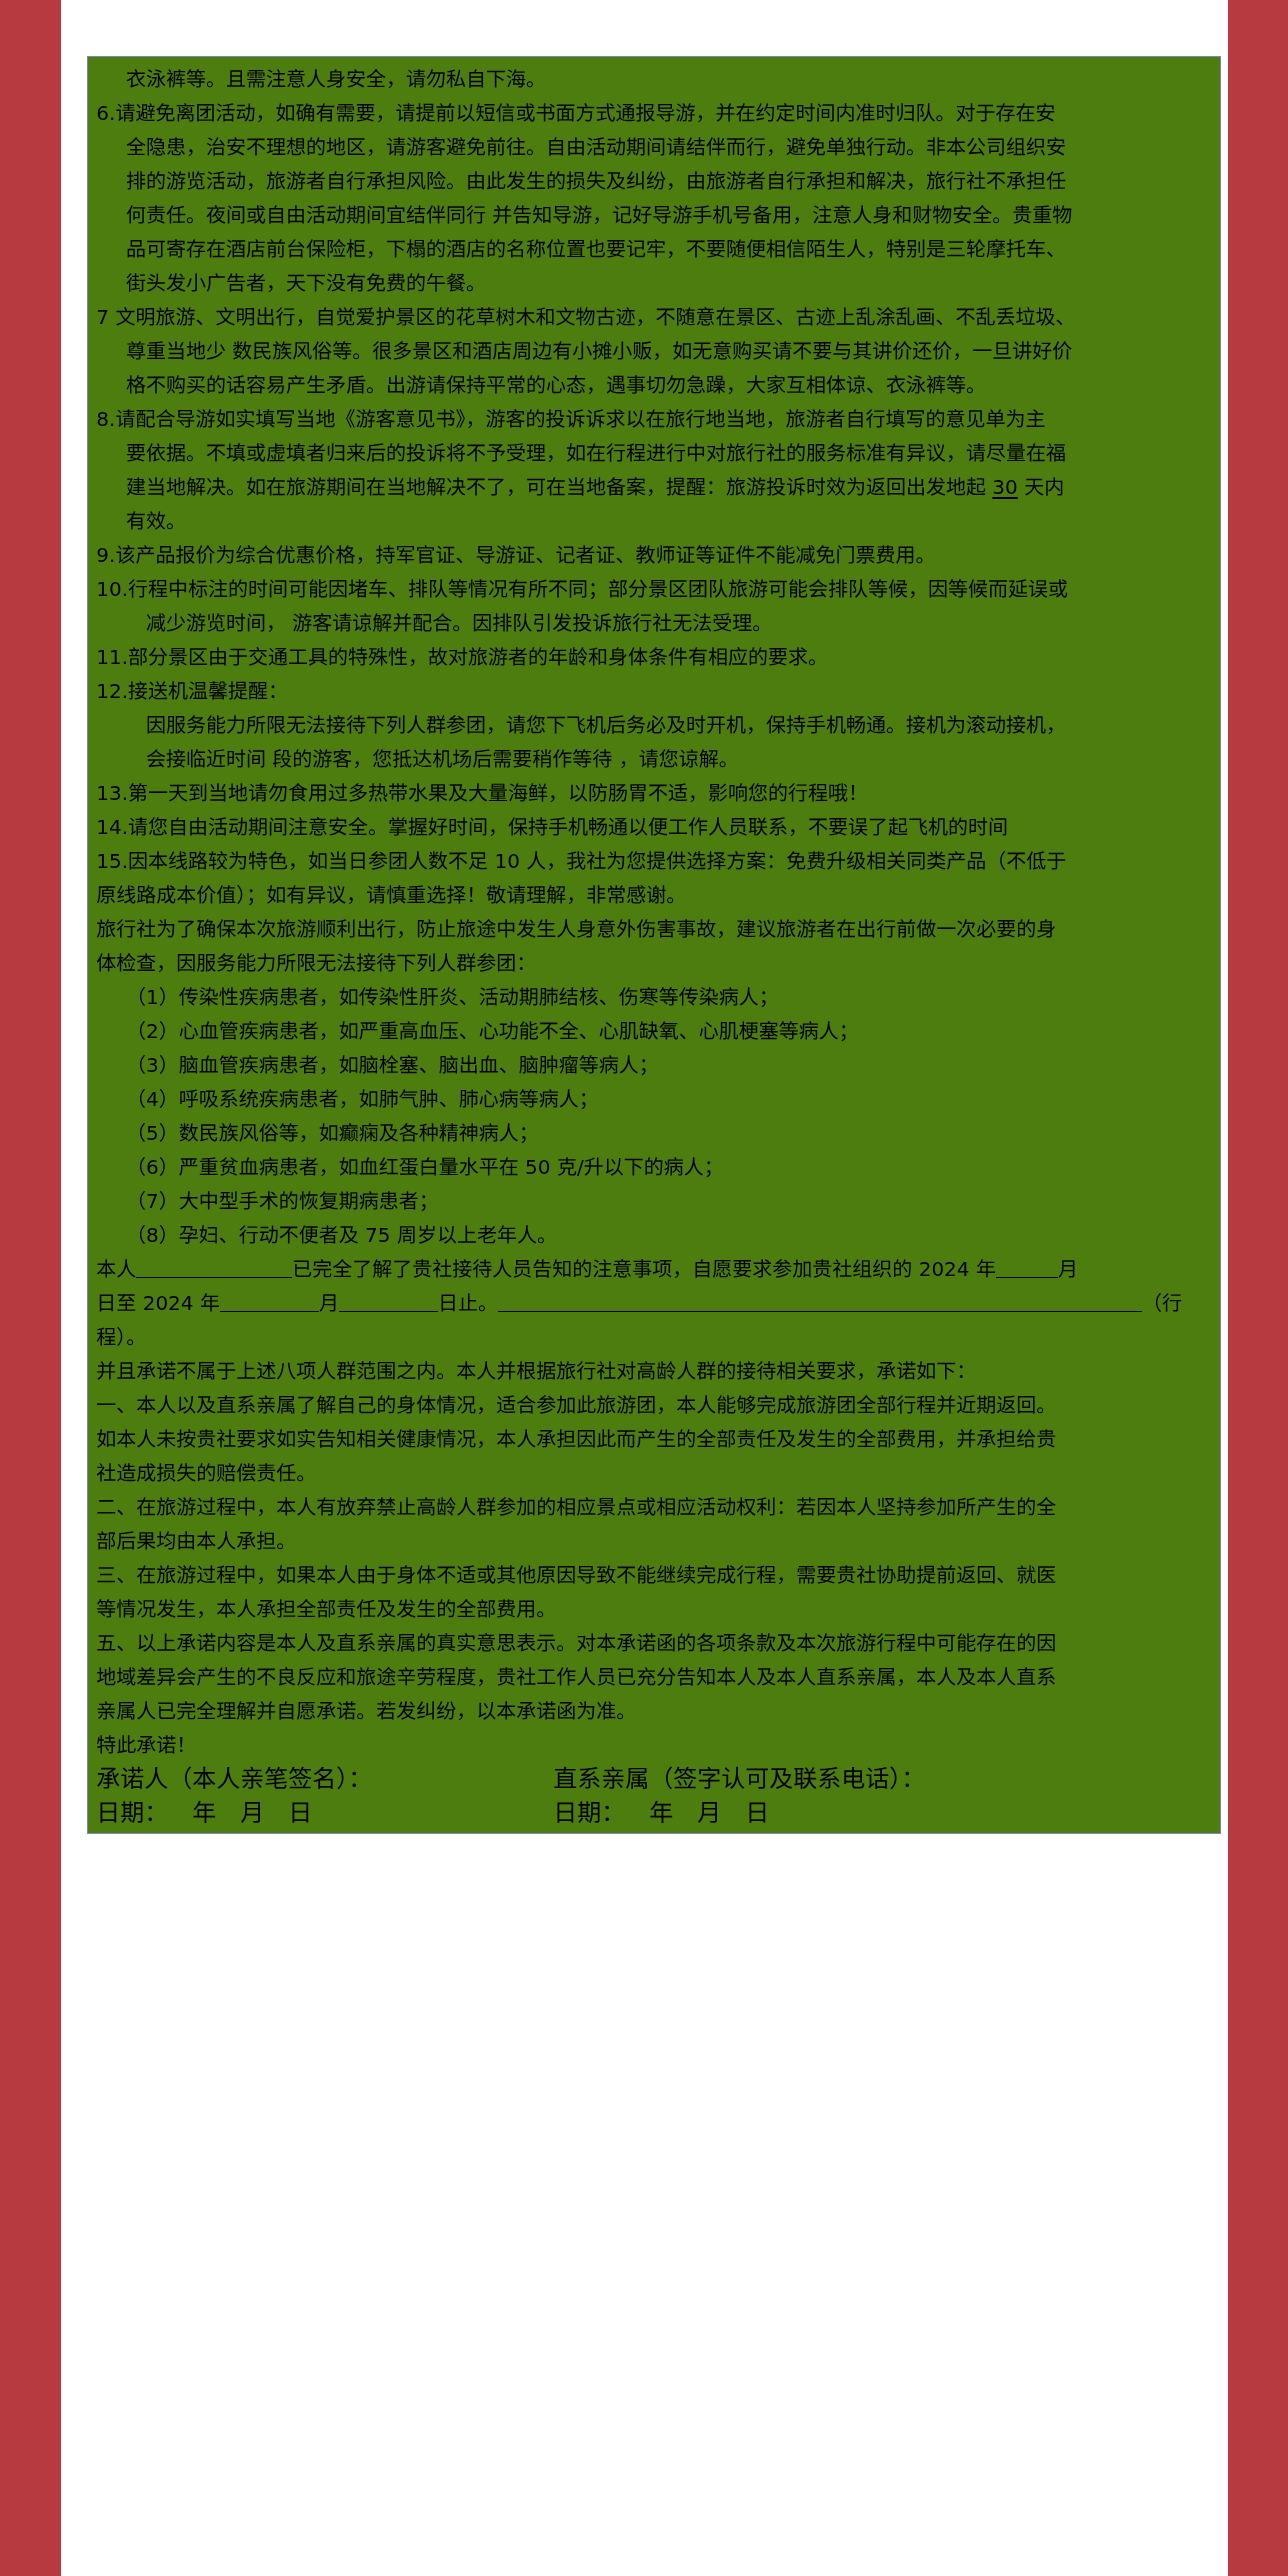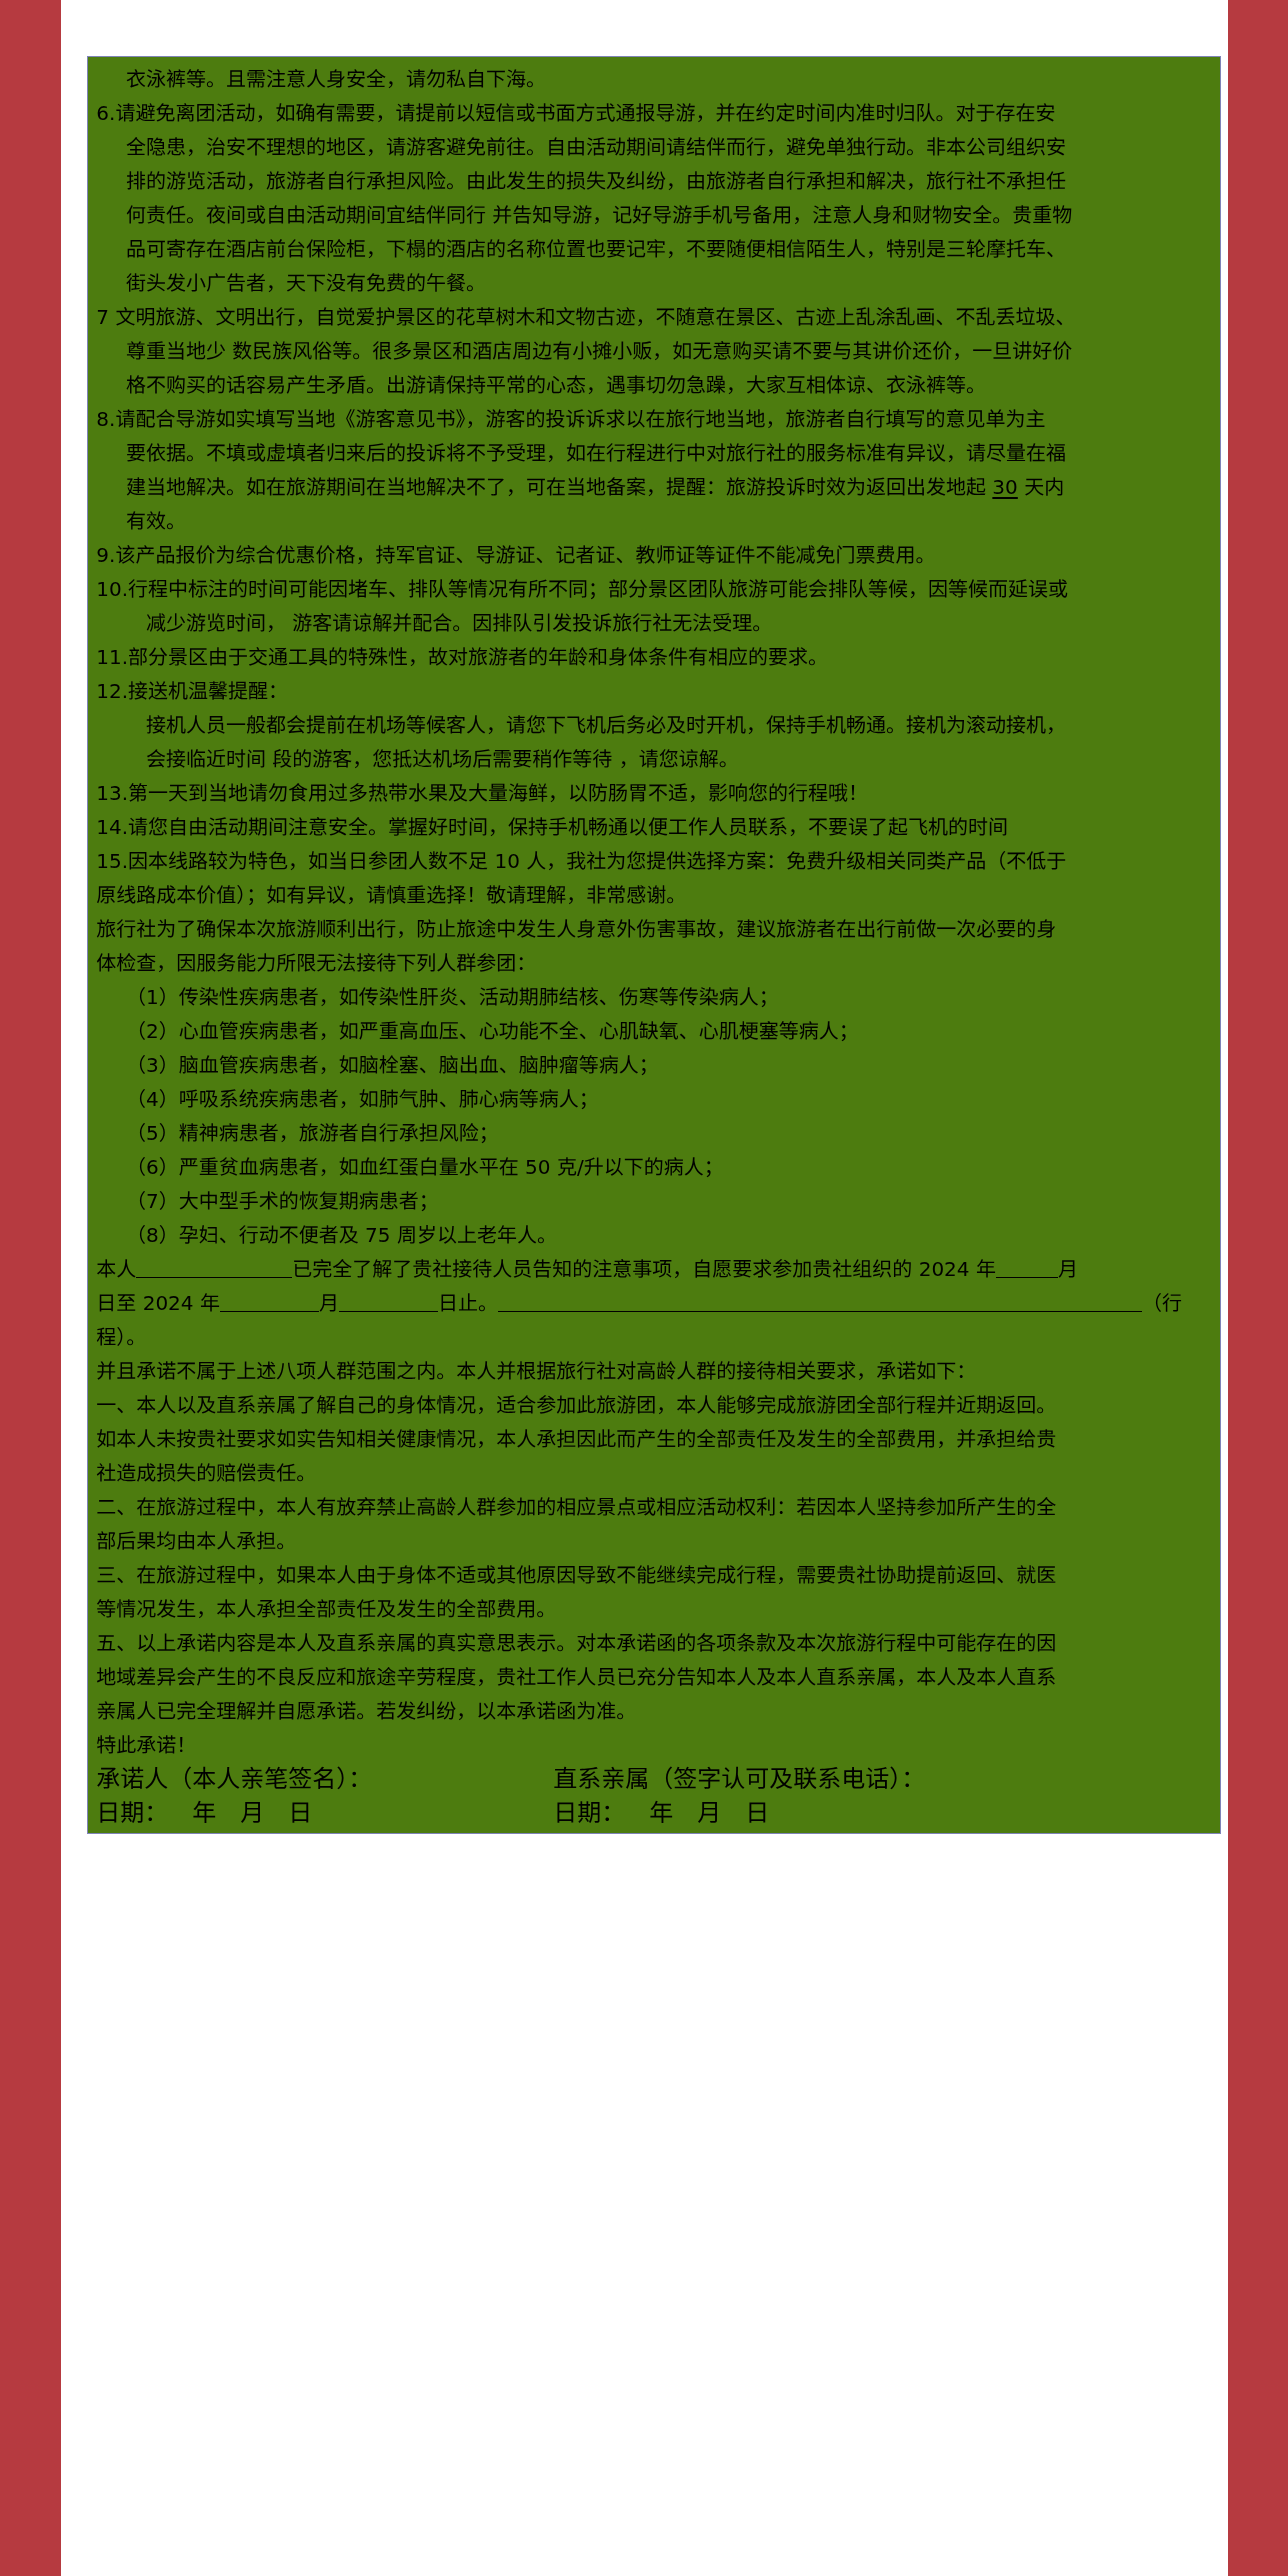--- a/index.html
+++ b/index.html
@@ -133,39 +133,39 @@
         <div class="p ind1">有效。</div>
 
         <div class="p hang"><span>9.</span><span>该产品报价为综合优惠价格，持军官证、导游证、记者证、教师证等证件不能减免门票费用。</span></div>
 
         <div class="p hang"><span>10.</span><span>行程中标注的时间可能因堵车、排队等情况有所不同；部分景区团队旅游可能会排队等候，因等候而延误或</span></div>
         <div class="p ind2">减少游览时间， 游客请谅解并配合。因排队引发投诉旅行社无法受理。</div>
 
         <div class="p hang"><span>11.</span><span>部分景区由于交通工具的特殊性，故对旅游者的年龄和身体条件有相应的要求。</span></div>
 
         <div class="p hang"><span>12.</span><span>接送机温馨提醒：</span></div>
-        <div class="p ind2">接机人员一般都会提前在机场等候客人，请您下飞机后务必及时开机，保持手机畅通。接机为滚动接机，</div>
+        <div class="p ind2">因服务能力所限无法接待下列人群参团，请您下飞机后务必及时开机，保持手机畅通。接机为滚动接机，</div>
         <div class="p ind2">会接临近时间 段的游客，您抵达机场后需要稍作等待 ，请您谅解。</div>
 
         <div class="p hang"><span>13.</span><span>第一天到当地请勿食用过多热带水果及大量海鲜，以防肠胃不适，影响您的行程哦！</span></div>
 
         <div class="p hang"><span>14.</span><span>请您自由活动期间注意安全。掌握好时间，保持手机畅通以便工作人员联系，不要误了起飞机的时间</span></div>
 
         <div class="p hang"><span>15.</span><span>因本线路较为特色，如当日参团人数不足 10 人，我社为您提供选择方案：免费升级相关同类产品（不低于</span></div>
         <div class="p hang">原线路成本价值）；如有异议，请慎重选择！敬请理解，非常感谢。</div>
 
 
         <div class="p hang">旅行社为了确保本次旅游顺利出行，防止旅途中发生人身意外伤害事故，建议旅游者在出行前做一次必要的身</div>
         <div class="p hang">体检查，因服务能力所限无法接待下列人群参团：</div>
 
         <div class="p ind1"><span>（1）</span><span>传染性疾病患者，如传染性肝炎、活动期肺结核、伤寒等传染病人；</span></div>
         <div class="p ind1"><span>（2）</span><span>心血管疾病患者，如严重高血压、心功能不全、心肌缺氧、心肌梗塞等病人；</span></div>
         <div class="p ind1"><span>（3）</span><span>脑血管疾病患者，如脑栓塞、脑出血、脑肿瘤等病人；</span></div>
         <div class="p ind1"><span>（4）</span><span>呼吸系统疾病患者，如肺气肿、肺心病等病人；</span></div>
-        <div class="p ind1"><span>（5）</span><span>精神病患者，旅游者自行承担风险；</span></div>
+        <div class="p ind1"><span>（5）</span><span>数民族风俗等，如癫痫及各种精神病人；</span></div>
         <div class="p ind1"><span>（6）</span><span>严重贫血病患者，如血红蛋白量水平在 50 克/升以下的病人；</span></div>
         <div class="p ind1"><span>（7）</span><span>大中型手术的恢复期病患者；</span></div>
         <div class="p ind1"><span>（8）</span><span>孕妇、行动不便者及 75 周岁以上老年人。</span></div>
 
         <div class="p hang"><span>本人</span><span class="blank-l"></span><span>已完全了解了贵社接待人员告知的注意事项，自愿要求参加贵社组织的 2024 年</span><span class="blank-s"></span><span>月</span></div>
 
         <div class="p hang"><span>日至 2024 年</span><span class="blank-m"></span><span>月</span><span class="blank-m"></span><span>日止。</span><span class="blank-xl"></span><span>（行</span></div>
 
         <div class="p hang">程）。</div>
 

